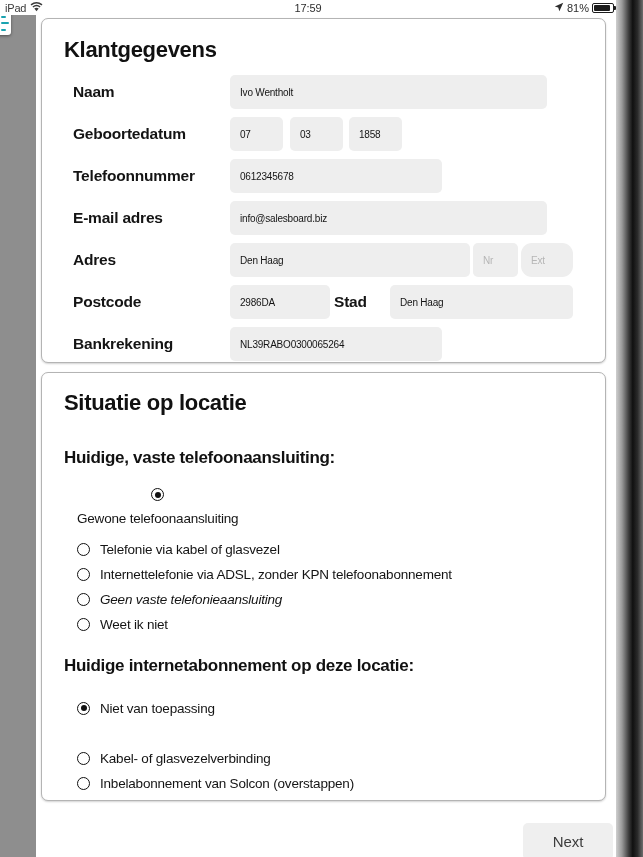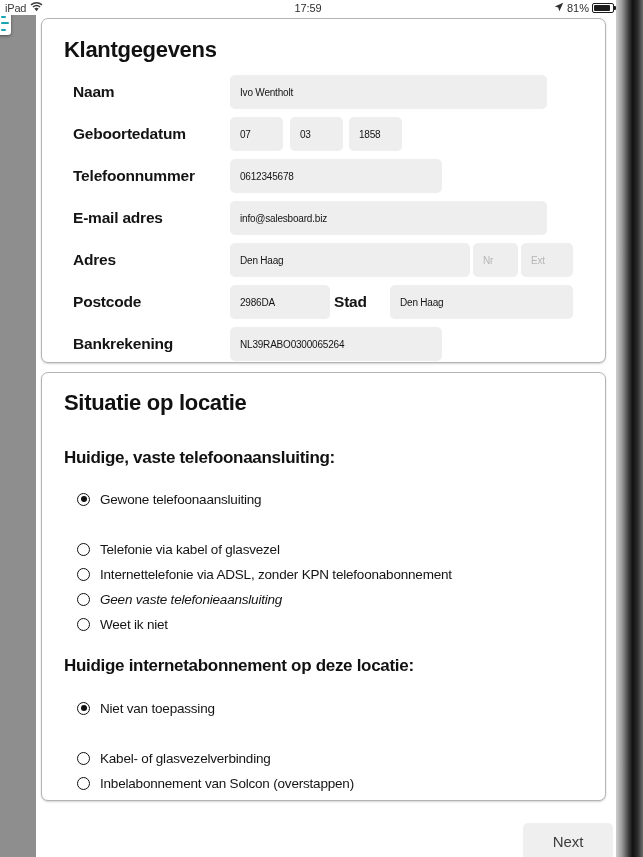--- a/index.html
+++ b/index.html
@@ -316,42 +316,42 @@
 
     <div class="form-row" style="top:182px;">
       <label class="field-label">E-mail adres</label>
       <input class="input" style="left: 188px; width: 317px;" value="info@salesboard.biz">
     </div>
 
     <div class="form-row" style="top:224px;">
       <label class="field-label">Adres</label>
       <input class="input" style="left: 188px; width: 240px;" value="Den Haag">
       <input class="input" style="left: 431px; width: 45px;" placeholder="Nr">
-      <input class="input" style="left: 479px; width: 52px;" placeholder="Ext">
+      <input class="input" style="left: 479px; width: 52px; border-radius: 11px;" placeholder="Ext">
     </div>
 
     <div class="form-row" style="top:266px;">
       <label class="field-label">Postcode</label>
       <input class="input" style="left: 188px; width: 100px;" value="2986DA">
       <label class="inline-label" style="left:292px;">Stad</label>
       <input class="input" style="left: 348px; width: 183px;" value="Den Haag">
     </div>
 
     <div class="form-row" style="top:308px;">
       <label class="field-label">Bankrekening</label>
       <input class="input" style="left: 188px; width: 212px;" value="NL39RABO0300065264">
     </div>
   </section>
 
   <section class="card" id="card-situatie">
     <h1 class="card-title">Situatie op locatie</h1>
 
     <h2 class="group-heading" style="top:75px;">Huidige, vaste telefoonaansluiting:</h2>
 
-    <div class="radio-row" style="left:35px; top:115px;">
+    <div class="radio-row" style="left:35px; top:115px;flex-direction:column;">
       <span class="radio checked"></span>
       <span class="radio-label">Gewone telefoonaansluiting</span>
     </div>
     <div class="radio-row" style="left:35px; top:165px;">
       <span class="radio"></span>
       <span class="radio-label">Telefonie via kabel of glasvezel</span>
     </div>
     <div class="radio-row" style="left:35px; top:190px;">
       <span class="radio"></span>
       <span class="radio-label">Internettelefonie via ADSL, zonder KPN telefoonabonnement</span>

